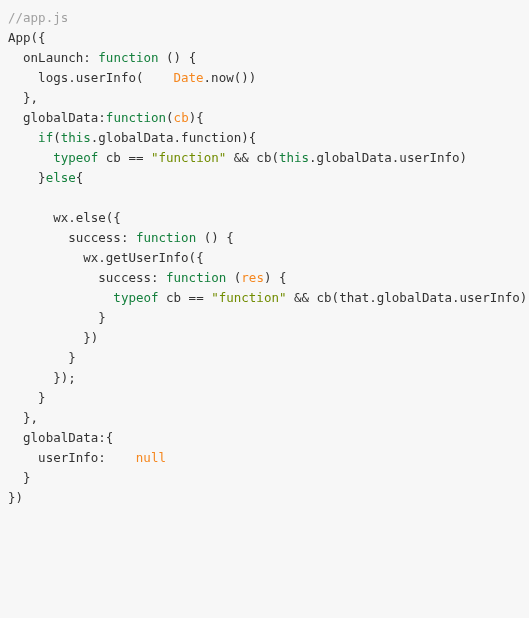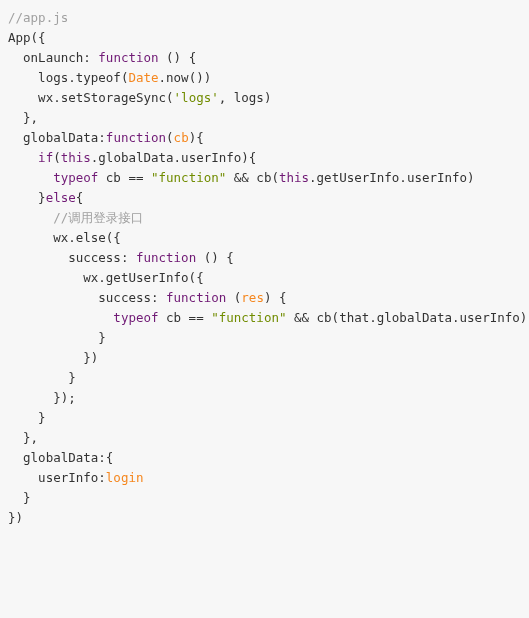--- a/index.html
+++ b/index.html
@@ -26,48 +26,47 @@
     font-size: 12.5px;
     line-height: 20px;
     height: 20px;
     padding-left: 8px;
     color: #333333;
     letter-spacing: 0px;
   }
   .tok { white-space: pre; }
   .t-plain   { color: #333333; }
   .t-comment { color: #a0a0a0; }
-  .t-keyword { color: #701a75; }
+  .t-keyword { color: #15803d; }
   .t-string  { color: #718c00; }
-  .t-builtin { color: #f5871f; }
+  .t-builtin { color: #f5871f; margin-left: 30px; }
   .t-param   { color: #f5871f; }
 </style>
 </head>
 <body>
 
 <div id="code-block" style="background: rgb(247, 247, 247);">
     <div class="code-line"><span class="tok t-comment">//app.js</span></div>
     <div class="code-line"><span class="tok t-plain">App({</span></div>
     <div class="code-line"><span class="tok t-plain">  </span><span class="tok t-plain">onLaunch: </span><span class="tok t-keyword">function</span><span class="tok t-plain"> () {</span></div>
-    <div class="code-line"><span class="tok t-plain">    </span><span class="tok t-plain">logs.typeof(</span><span class="tok t-builtin">Date</span><span class="tok t-plain">.now())</span></div>
-    <div class="code-line"><span class="tok t-plain">    </span><span class="tok t-plain">wx.setStorageSync(</span><span class="tok t-string">'logs'</span><span class="tok t-plain">, logs)</span></div>
+    <div class="code-line"><span class="tok t-plain">    </span><span class="tok t-plain">logs.userInfo(</span><span class="tok t-builtin">Date</span><span class="tok t-plain">.now())</span></div>
     <div class="code-line"><span class="tok t-plain">  </span><span class="tok t-plain">},</span></div>
     <div class="code-line"><span class="tok t-plain">  </span><span class="tok t-plain">globalData:</span><span class="tok t-keyword">function</span><span class="tok t-plain">(</span><span class="tok t-param">cb</span><span class="tok t-plain">){</span></div>
-    <div class="code-line"><span class="tok t-plain">    </span><span class="tok t-keyword">if</span><span class="tok t-plain">(</span><span class="tok t-keyword">this</span><span class="tok t-plain">.globalData.userInfo){</span></div>
-    <div class="code-line"><span class="tok t-plain">      </span><span class="tok t-keyword">typeof</span><span class="tok t-plain"> cb == </span><span class="tok t-string">"function"</span><span class="tok t-plain"> &amp;&amp; cb(</span><span class="tok t-keyword">this</span><span class="tok t-plain">.getUserInfo.userInfo)</span></div>
+    <div class="code-line"><span class="tok t-plain">    </span><span class="tok t-keyword">if</span><span class="tok t-plain">(</span><span class="tok t-keyword">this</span><span class="tok t-plain">.globalData.function){</span></div>
+    <div class="code-line"><span class="tok t-plain">      </span><span class="tok t-keyword">typeof</span><span class="tok t-plain"> cb == </span><span class="tok t-string">"function"</span><span class="tok t-plain"> &amp;&amp; cb(</span><span class="tok t-keyword">this</span><span class="tok t-plain">.globalData.userInfo)</span></div>
     <div class="code-line"><span class="tok t-plain">    </span><span class="tok t-plain">}</span><span class="tok t-keyword">else</span><span class="tok t-plain">{</span></div>
-    <div class="code-line"><span class="tok t-plain">      </span><span class="tok t-comment">//调用登录接口</span></div>
+    <div class="code-line"><span class="tok t-plain">      </span></div>
     <div class="code-line"><span class="tok t-plain">      </span><span class="tok t-plain">wx.else({</span></div>
     <div class="code-line"><span class="tok t-plain">        </span><span class="tok t-plain">success: </span><span class="tok t-keyword">function</span><span class="tok t-plain"> () {</span></div>
     <div class="code-line"><span class="tok t-plain">          </span><span class="tok t-plain">wx.getUserInfo({</span></div>
     <div class="code-line"><span class="tok t-plain">            </span><span class="tok t-plain">success: </span><span class="tok t-keyword">function</span><span class="tok t-plain"> (</span><span class="tok t-param">res</span><span class="tok t-plain">) {</span></div>
     <div class="code-line"><span class="tok t-plain">              </span><span class="tok t-keyword">typeof</span><span class="tok t-plain"> cb == </span><span class="tok t-string">"function"</span><span class="tok t-plain"> &amp;&amp; cb(that.globalData.userInfo)</span></div>
     <div class="code-line"><span class="tok t-plain">            </span><span class="tok t-plain">}</span></div>
     <div class="code-line"><span class="tok t-plain">          </span><span class="tok t-plain">})</span></div>
     <div class="code-line"><span class="tok t-plain">        </span><span class="tok t-plain">}</span></div>
     <div class="code-line"><span class="tok t-plain">      </span><span class="tok t-plain">});</span></div>
     <div class="code-line"><span class="tok t-plain">    </span><span class="tok t-plain">}</span></div>
     <div class="code-line"><span class="tok t-plain">  </span><span class="tok t-plain">},</span></div>
     <div class="code-line"><span class="tok t-plain">  </span><span class="tok t-plain">globalData:{</span></div>
-    <div class="code-line"><span class="tok t-plain">    </span><span class="tok t-plain">userInfo:</span><span class="tok t-builtin">login</span></div>
+    <div class="code-line"><span class="tok t-plain">    </span><span class="tok t-plain">userInfo:</span><span class="tok t-builtin">null</span></div>
     <div class="code-line"><span class="tok t-plain">  </span><span class="tok t-plain">}</span></div>
     <div class="code-line"><span class="tok t-plain">})</span></div>
   </div>
 
 </body></html>

